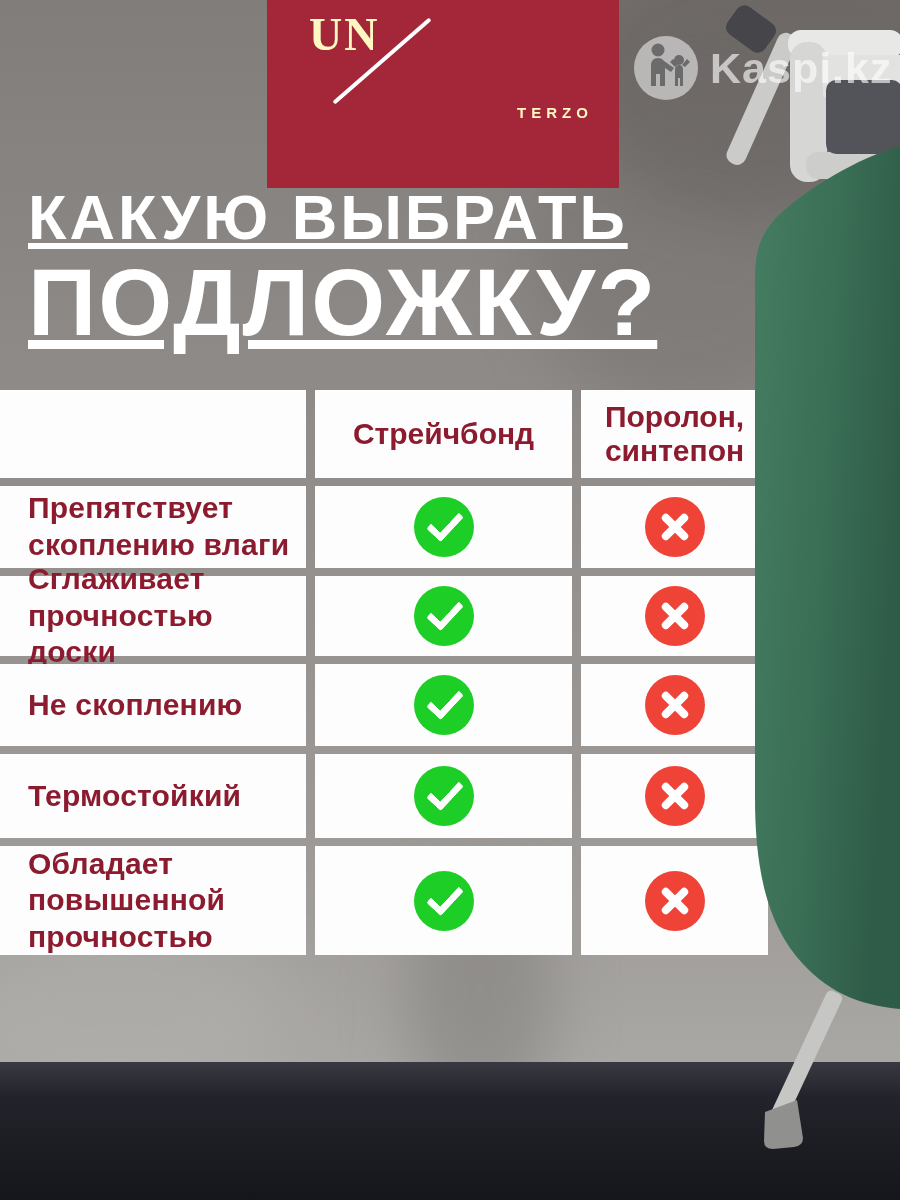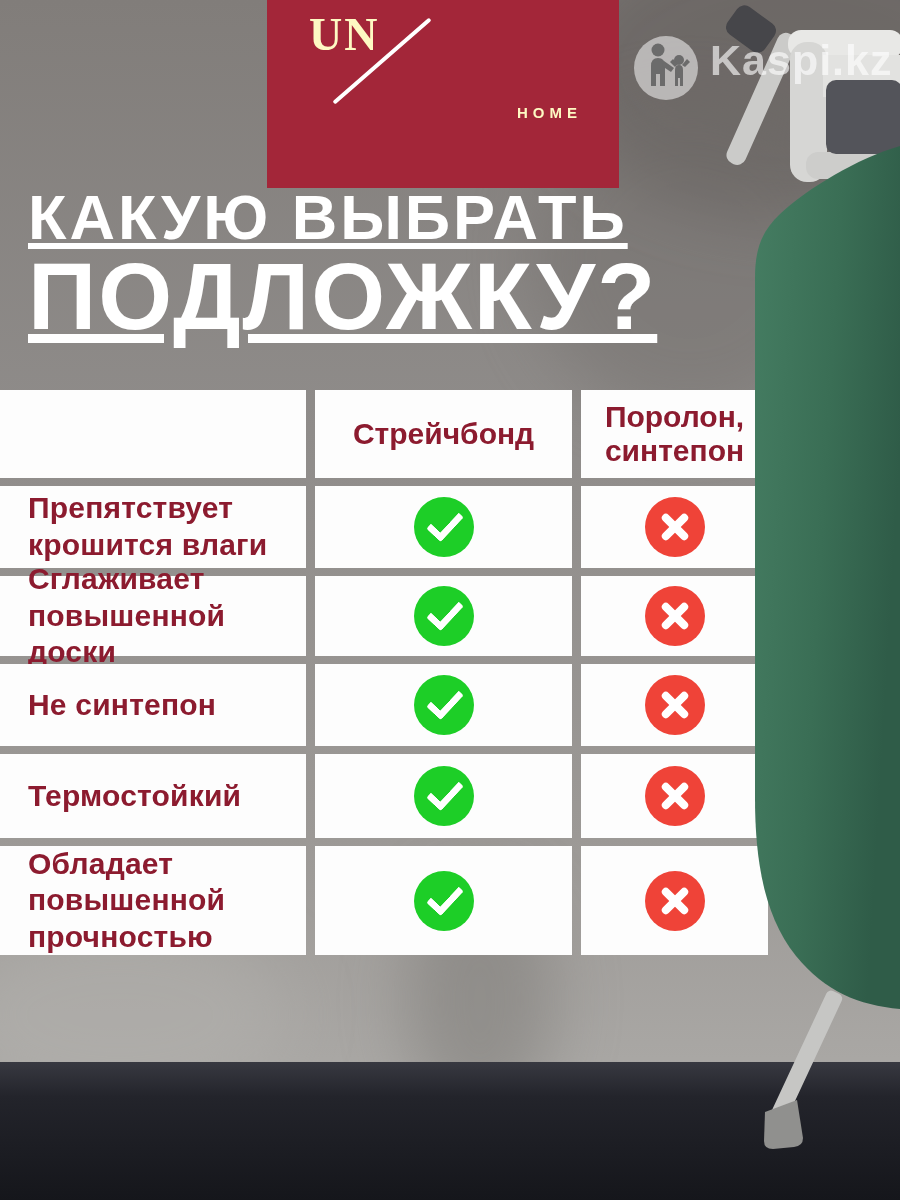--- a/index.html
+++ b/index.html
@@ -17,21 +17,21 @@
          font-weight:bold;font-size:46px;letter-spacing:2px;}
   .lg-slash{position:absolute;left:51px;top:59px;width:128px;height:4px;background:#fff;
             border-radius:2px;transform:rotate(-41deg);}
   .lg-terzo{position:absolute;left:122px;top:52px;font-family:"Liberation Serif",serif;
             font-weight:bold;font-size:54px;letter-spacing:3px;}
   .lg-home{position:absolute;left:250px;top:104px;font-size:15px;font-weight:bold;letter-spacing:5px;}
 
   
   .title{position:absolute;left:28px;top:186px;z-index:30;color:#fff;line-height:1;text-decoration:underline;}
   .t1{font-size:63px;font-weight:bold;letter-spacing:3px;}
-  .t2{font-size:95px;font-weight:bold;letter-spacing:2px;}
+  .t2{font-size:95px;font-weight:bold;letter-spacing:2px;margin-top:6px;}
 
   
   .table{position:absolute;left:0;top:390px;z-index:10;display:grid;
          grid-template-columns:306px 257px 187px;
          grid-template-rows:88px 82px 80px 82px 84px 109px;
          column-gap:9px;row-gap:8px;}
   .cell{background:var(--cell,#fdfdfd);}
   .hc{display:flex;align-items:center;justify-content:center;text-align:center;
       color:var(--maroon,#8c1b2f);font-weight:bold;font-size:30px;line-height:1.12;
       white-space:pre-line;}
@@ -46,21 +46,21 @@
   .badge.no{background:var(--no,#ef4338);}
   .badge.ok::after{content:"";position:absolute;left:14px;top:16px;width:27px;height:13px;
       border-left:7px solid #fff;border-bottom:7px solid #fff;border-radius:3px;
       transform:rotate(-47deg);}
   .badge.no::before,.badge.no::after{content:"";position:absolute;left:50%;top:50%;
       width:34px;height:8px;background:#fff;border-radius:4px;}
   .badge.no::before{transform:translate(-50%,-50%) rotate(45deg);}
   .badge.no::after{transform:translate(-50%,-50%) rotate(-45deg);}
 
   
-  .wm{position:absolute;left:634px;top:36px;z-index:40;display:flex;align-items:flex-start;}
+  .wm{position:absolute;left:634px;top:36px;z-index:40;display:flex;align-items:center;}
   .wm-circle{width:64px;height:64px;border-radius:50%;background:rgba(255,255,255,.52);
              display:flex;align-items:center;justify-content:center;}
   .wm-text{margin-left:12px;font-size:43px;font-weight:bold;letter-spacing:1px;
            color:rgba(255,255,255,.62);}
 </style>
 </head>
 <body>
 
 <div class="stage">
 
@@ -89,38 +89,38 @@
     <rect x="0" y="1062" width="900" height="138" fill="url(#floorG)"></rect>
   </svg>
 
   <div class="table">
     <div class="cell"></div>
     <div class="cell hc">Стрейчбонд</div>
     <div class="cell hc">Поролон,
 синтепон</div>
 
     <div class="cell lc">Препятствует
-крошится влаги</div>
+скоплению влаги</div>
     <div class="cell ic">
       <div class="badge ok"></div>
       </div>
     <div class="cell ic">
       <div class="badge no"></div>
       </div>
 
     <div class="cell lc">Сглаживает
-повышенной доски</div>
-    <div class="cell ic">
-      <div class="badge ok"></div>
-      </div>
-    <div class="cell ic">
-      <div class="badge no"></div>
-      </div>
-
-    <div class="cell lc">Не синтепон</div>
+прочностью доски</div>
+    <div class="cell ic">
+      <div class="badge ok"></div>
+      </div>
+    <div class="cell ic">
+      <div class="badge no"></div>
+      </div>
+
+    <div class="cell lc">Не скоплению</div>
     <div class="cell ic">
       <div class="badge ok"></div>
       </div>
     <div class="cell ic">
       <div class="badge no"></div>
       </div>
 
     <div class="cell lc">Термостойкий</div>
     <div class="cell ic">
       <div class="badge ok"></div>
@@ -164,21 +164,21 @@
 
     <g>
       <rect x="826" y="992" width="17" height="152" rx="5" fill="#c6c6c4" transform="rotate(25 834 996)"></rect>
       <path d="M765,1112 L797,1100 L803,1138 Q803,1146 794,1147 L773,1149 Q764,1149 764,1141 Z" fill="#90908e"></path>
     </g>
   </svg>
 
   <div class="logo">
     <div class="lg-un">UN</div>
     <div class="lg-slash"></div>
-    <div class="lg-home">HOME</div>
+    <div class="lg-home">TERZO</div>
   </div>
 
   <div class="title">
     <div class="t1">КАКУЮ ВЫБРАТЬ</div>
     <div class="t2">ПОДЛОЖКУ?</div>
   </div>
 
   <div class="wm">
     <div class="wm-circle">
       <svg width="64" height="64" viewBox="0 0 64 64">

